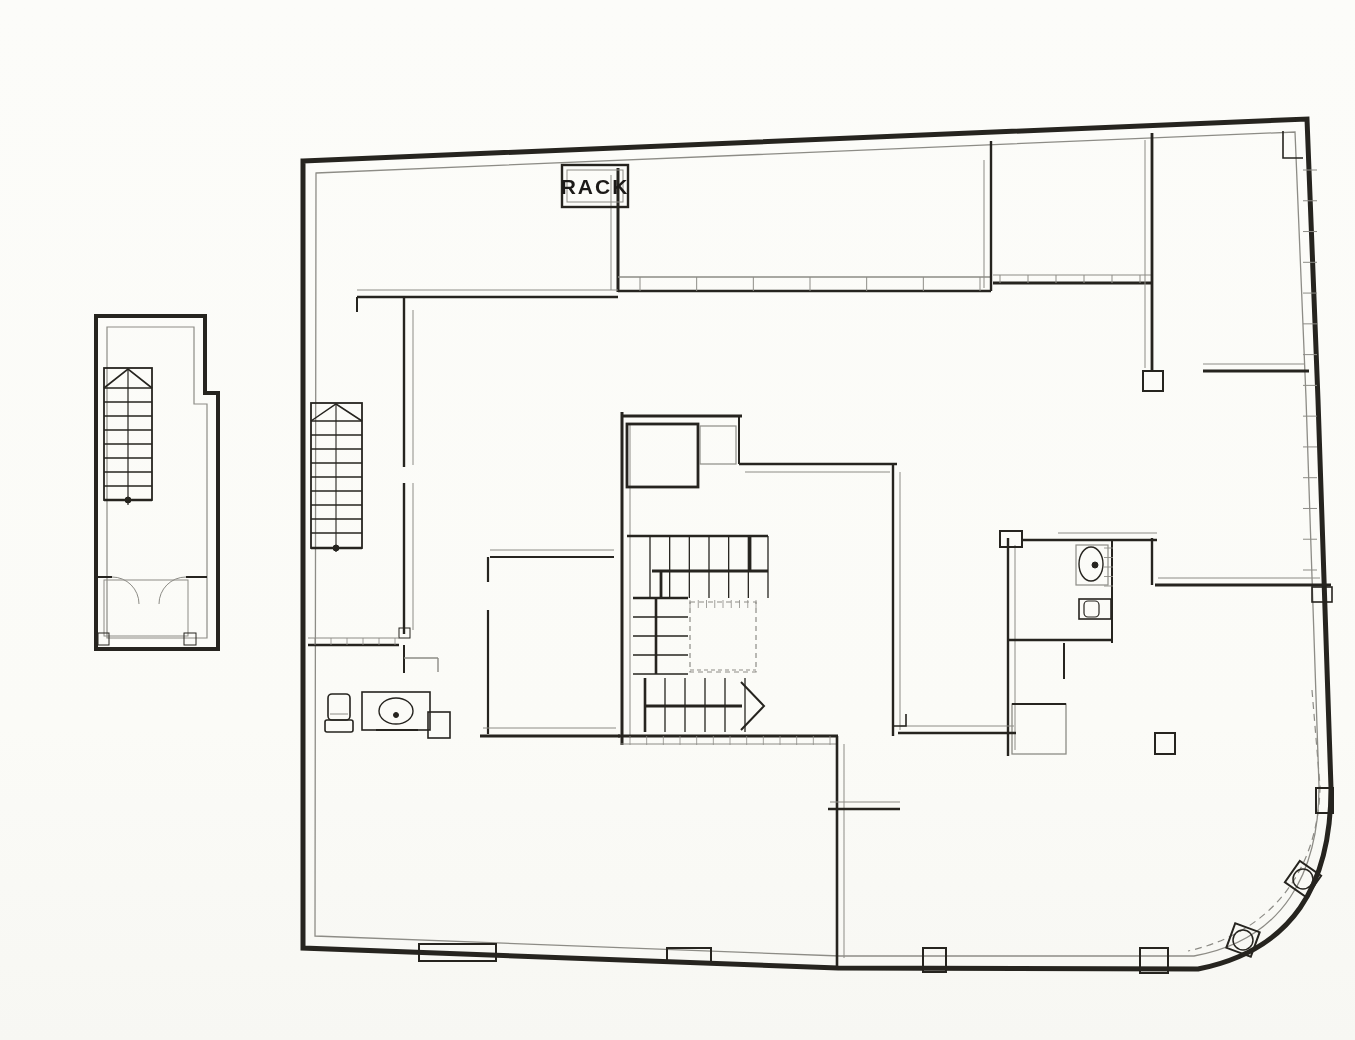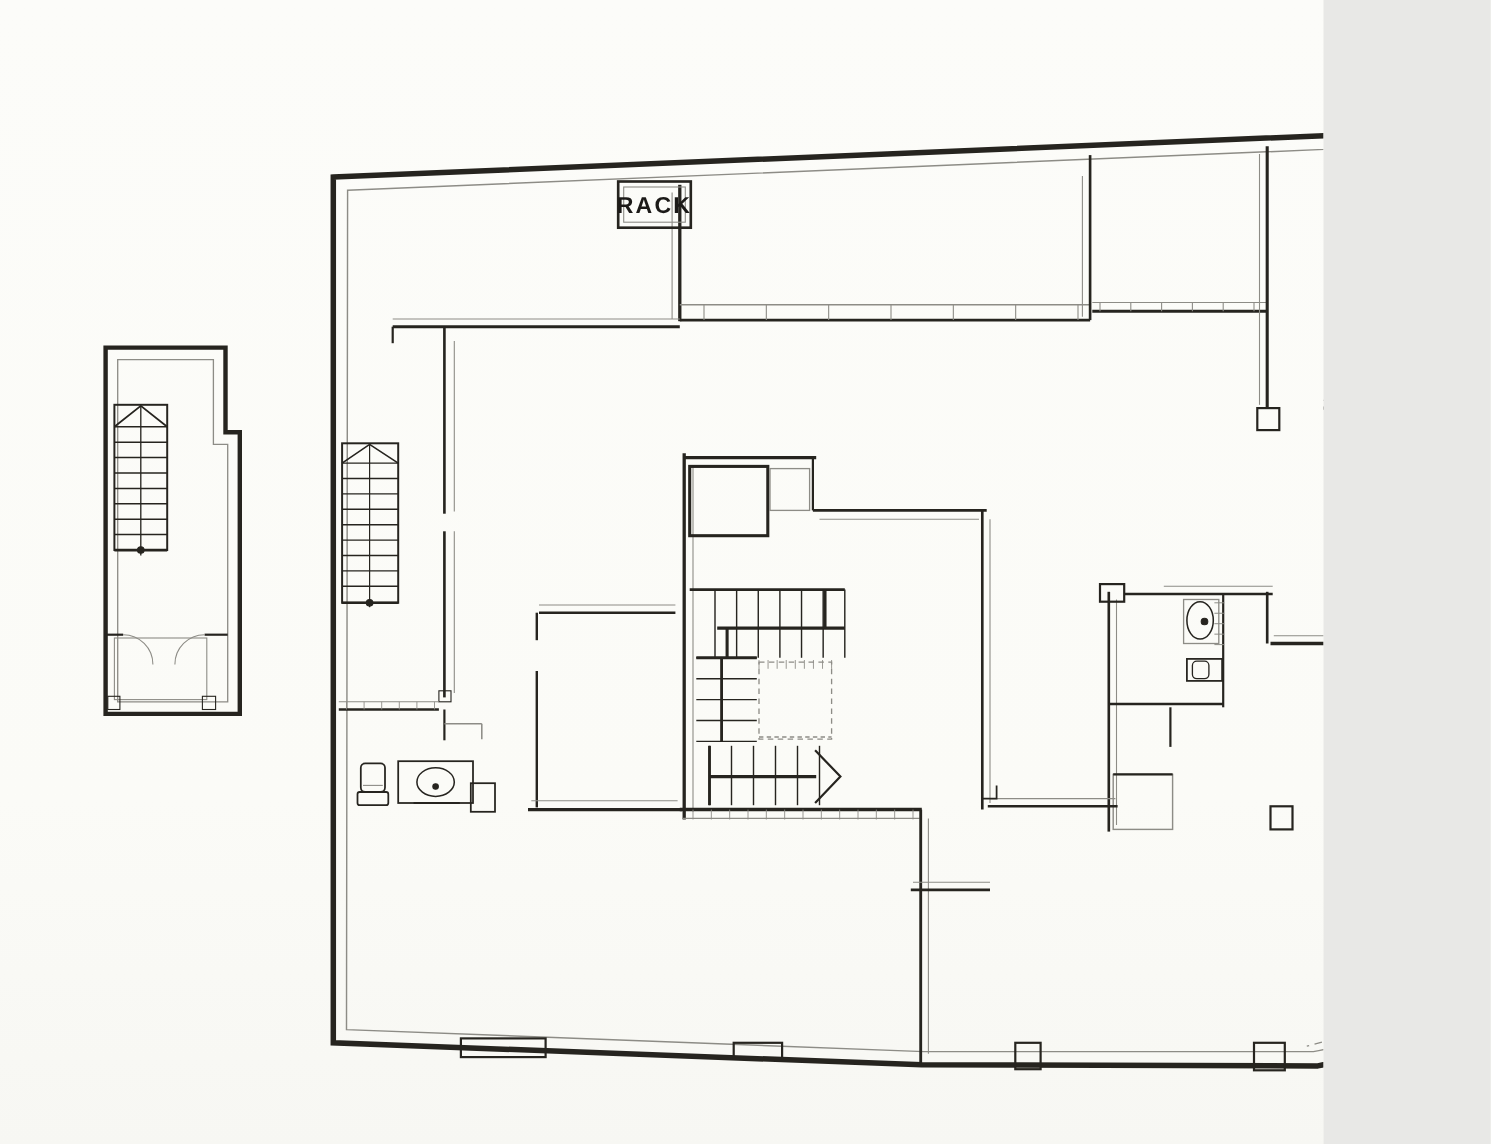--- a/index.html
+++ b/index.html
@@ -1,17 +1,17 @@
 <!DOCTYPE html>
 <html><head>
 <meta charset="utf-8">
 <style>
   html,body{margin:0;padding:0;background:#e8e8e6;}
   .page{
-    position:relative;width:1203px;height:1040px;overflow:hidden;
+    position:relative;width:1355px;height:1040px;overflow:hidden;
     background:#fcfcf9;
     background-image:linear-gradient(180deg, #fcfcf9 0%, #fbfbf7 70%, #f7f7f3 100%);
     font-family:"Liberation Sans", sans-serif;
   }
   svg{position:absolute;left:0;top:0;}
   svg line, svg path, svg rect, svg ellipse, svg polyline{fill:none;stroke-linecap:butt;}
   .rack-text{
     font-family:"Liberation Sans", sans-serif;
     font-size:21px;font-weight:700;letter-spacing:2px;fill:#1c1a18;
   }

